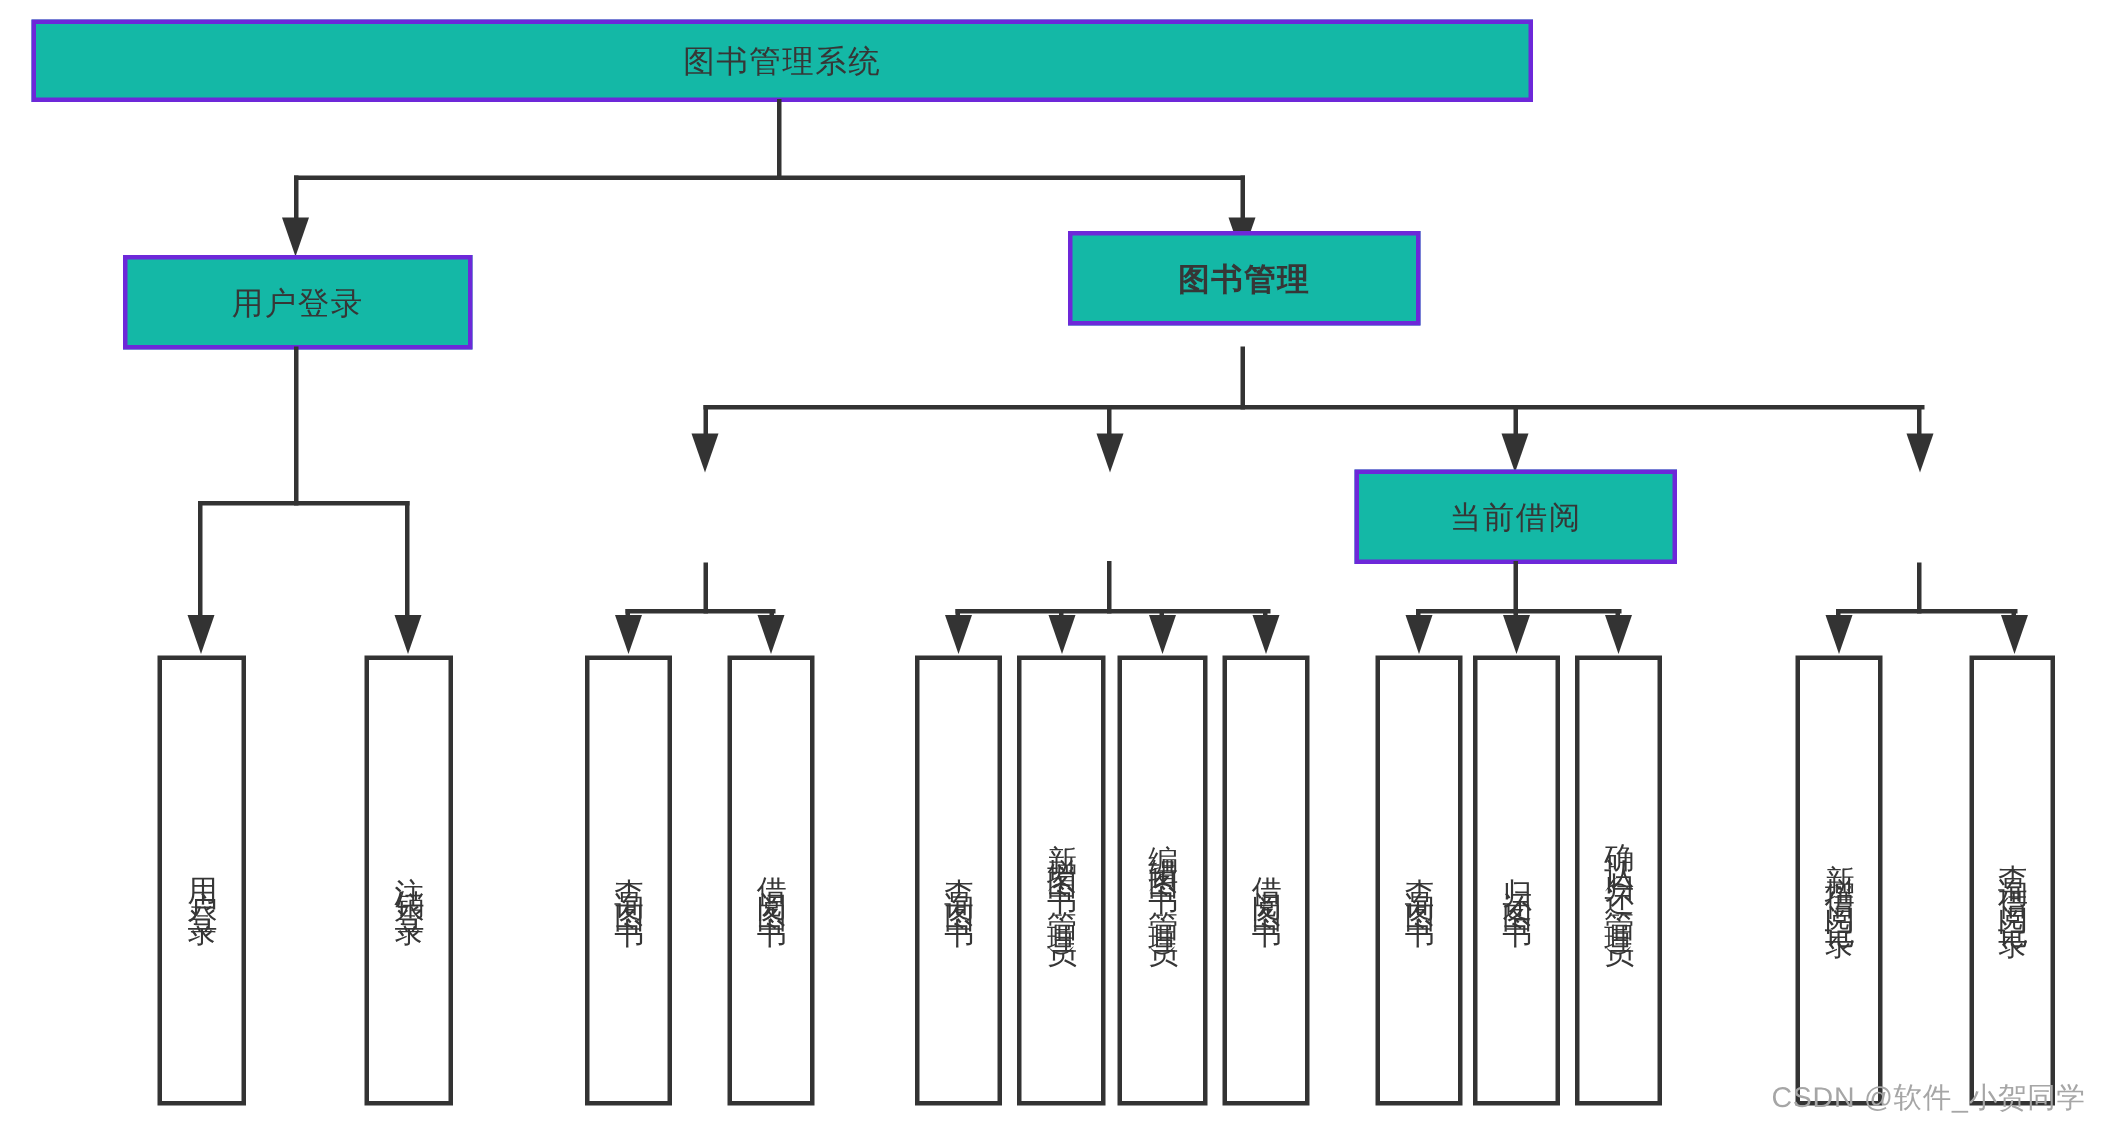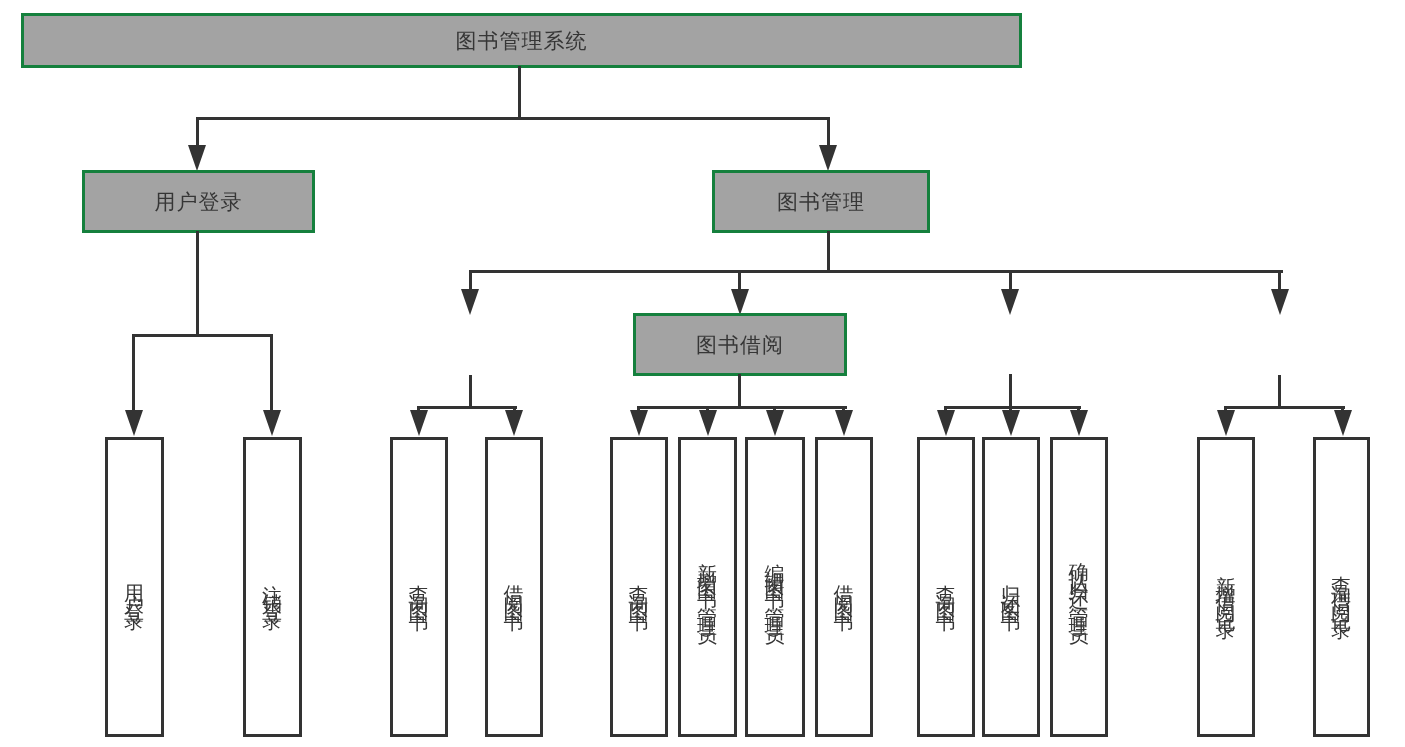--- a/index.html
+++ b/index.html
@@ -2,21 +2,21 @@
 <html><head>
 <meta charset="utf-8">
 <style>
   html,body{margin:0;padding:0;background:#ffffff;}
   #stage{
     position:relative;width:1405px;height:747px;background:#ffffff;
     font-family:"Liberation Sans","DejaVu Sans",sans-serif;color:#333333;
     overflow:hidden;
   }
   .node{
-    position:absolute;box-sizing:border-box;border:3px solid #15803d;background:#a3a3a3;
+    position:absolute;box-sizing:border-box;border:3px solid #6d28d9;background:#14b8a6;
     display:flex;align-items:center;justify-content:center;
     font-size:21px;letter-spacing:1px;color:#363636;
   }
   .leaf{
     position:absolute;box-sizing:border-box;border:3px solid #333333;background:#ffffff;
     top:437px;height:300px;width:58px;
     display:flex;align-items:center;justify-content:center;
   }
   .leaf span{
     writing-mode:vertical-rl;text-orientation:mixed;
@@ -45,41 +45,41 @@
   <div class="node" style="left:21px;top:13px;width:1001px;height:55px;">图书管理系统</div>
 
   <div class="vline" style="left:518px;top:66px;height:53px;"></div>
   <div class="hline" style="left:196px;top:117px;width:634px;"></div>
   <div class="vline" style="left:196px;top:117px;height:32px;"></div>
   <div class="arrow" style="left:188px;top:145px;"></div>
   <div class="vline" style="left:827px;top:117px;height:32px;"></div>
   <div class="arrow" style="left:819px;top:145px;"></div>
 
   <div class="node" style="left:82px;top:170px;width:233px;height:63px;">用户登录</div>
-  <div class="node" style="left:712px;top:170px;width:218px;height:63px;">图书管理</div>
+  <div class="node" style="left:712px;top:154px;width:235px;height:63px;font-weight:bold;">图书管理</div>
 
   <div class="vline" style="left:196px;top:231px;height:106px;"></div>
   <div class="hline" style="left:132px;top:334px;width:141px;"></div>
   <div class="vline" style="left:132px;top:334px;height:80px;"></div>
   <div class="arrow" style="left:125px;top:410px;"></div>
   <div class="vline" style="left:270px;top:334px;height:80px;"></div>
   <div class="arrow" style="left:263px;top:410px;"></div>
 
   <div class="vline" style="left:827px;top:231px;height:42px;"></div>
   <div class="hline" style="left:469px;top:270px;width:814px;"></div>
   <div class="vline" style="left:469px;top:270px;height:22px;"></div>
   <div class="arrow" style="left:461px;top:289px;"></div>
   <div class="vline" style="left:738px;top:270px;height:22px;"></div>
   <div class="arrow" style="left:731px;top:289px;"></div>
   <div class="vline" style="left:1009px;top:270px;height:22px;"></div>
   <div class="arrow" style="left:1001px;top:289px;"></div>
   <div class="vline" style="left:1278px;top:270px;height:22px;"></div>
   <div class="arrow" style="left:1271px;top:289px;"></div>
 
-  <div class="node" style="left:633px;top:313px;width:214px;height:63px;">图书借阅</div>
+  <div class="node" style="left:903px;top:313px;width:215px;height:63px;">当前借阅</div>
 
   <div class="vline" style="left:469px;top:375px;height:34px;"></div>
   <div class="hline" style="left:417px;top:406px;width:100px;"></div>
   <div class="vline" style="left:417px;top:406px;height:10px;"></div>
   <div class="arrow" style="left:410px;top:410px;"></div>
   <div class="vline" style="left:513px;top:406px;height:10px;"></div>
   <div class="arrow" style="left:505px;top:410px;"></div>
 
   <div class="vline" style="left:738px;top:374px;height:35px;"></div>
   <div class="hline" style="left:637px;top:406px;width:210px;"></div>
@@ -145,14 +145,15 @@
     <span>确认归还（管理员）</span>
   </div>
 
   <div class="leaf" style="left:1197px;">
     <span>新增借阅记录</span>
   </div>
   <div class="leaf" style="left:1313px;width:57px;">
     <span>查询借阅记录</span>
   </div>
 
+  <div id="watermark">CSDN @软件_小贺同学</div>
 
 </div>
 
 </body></html>

